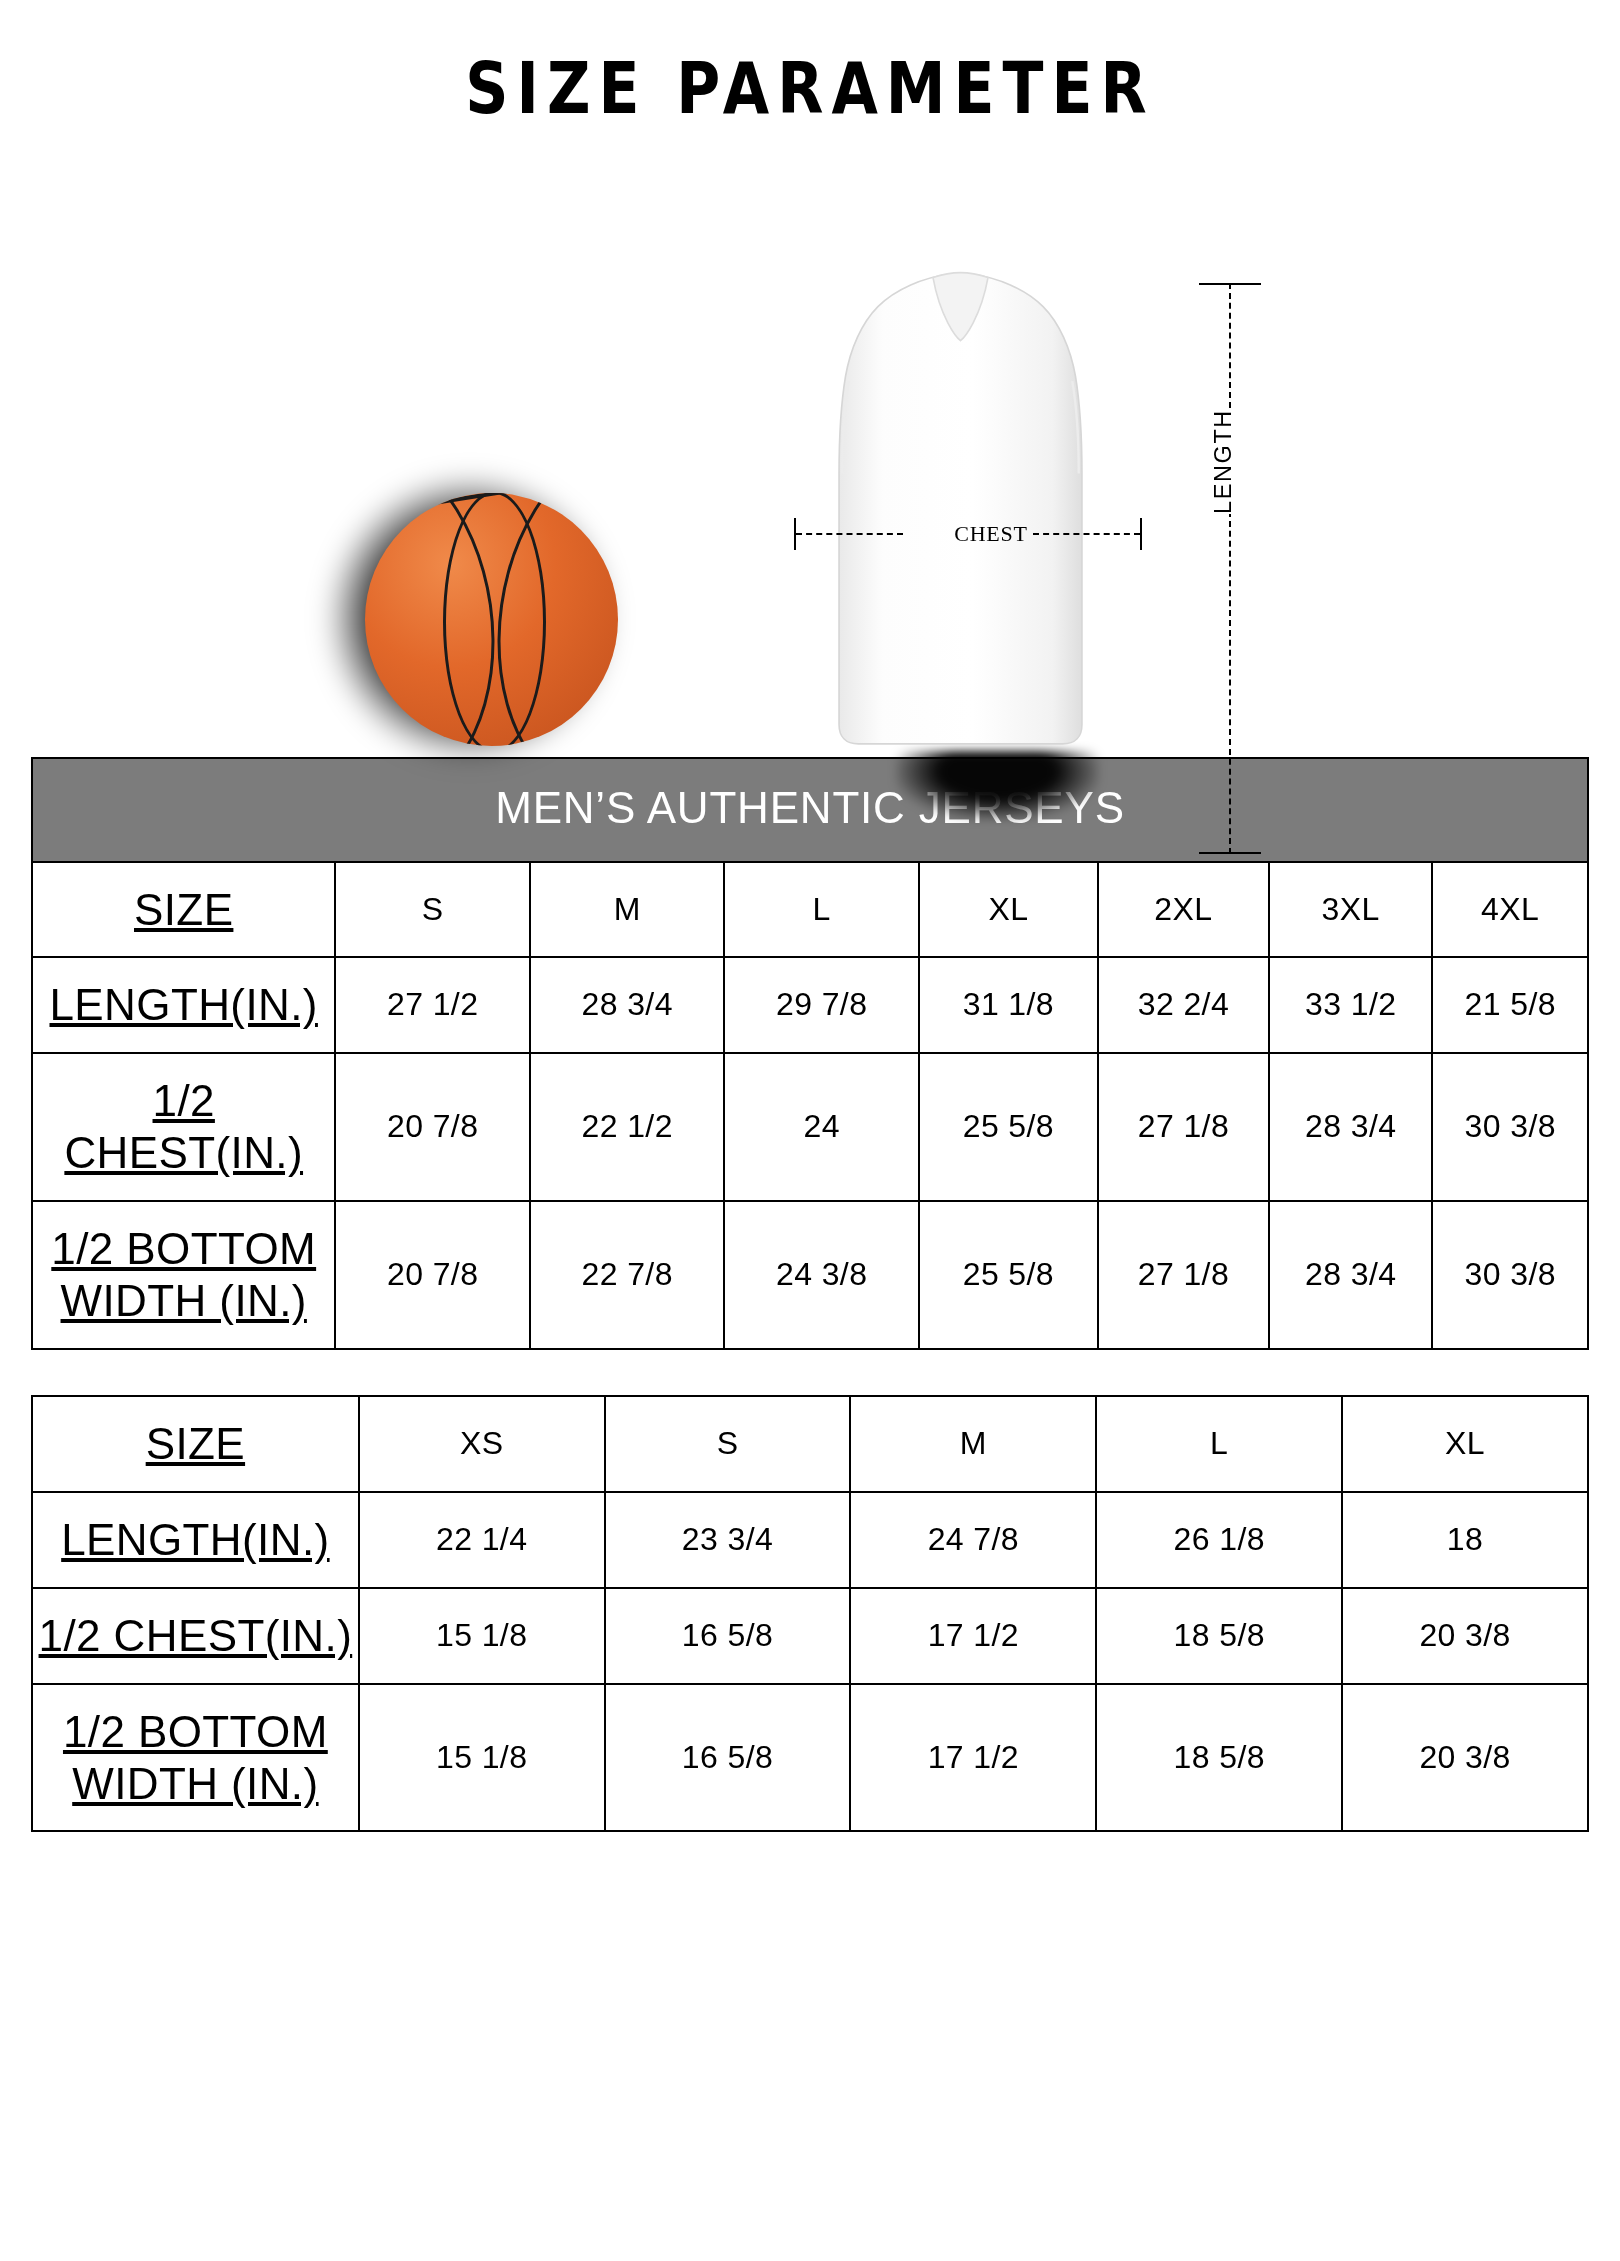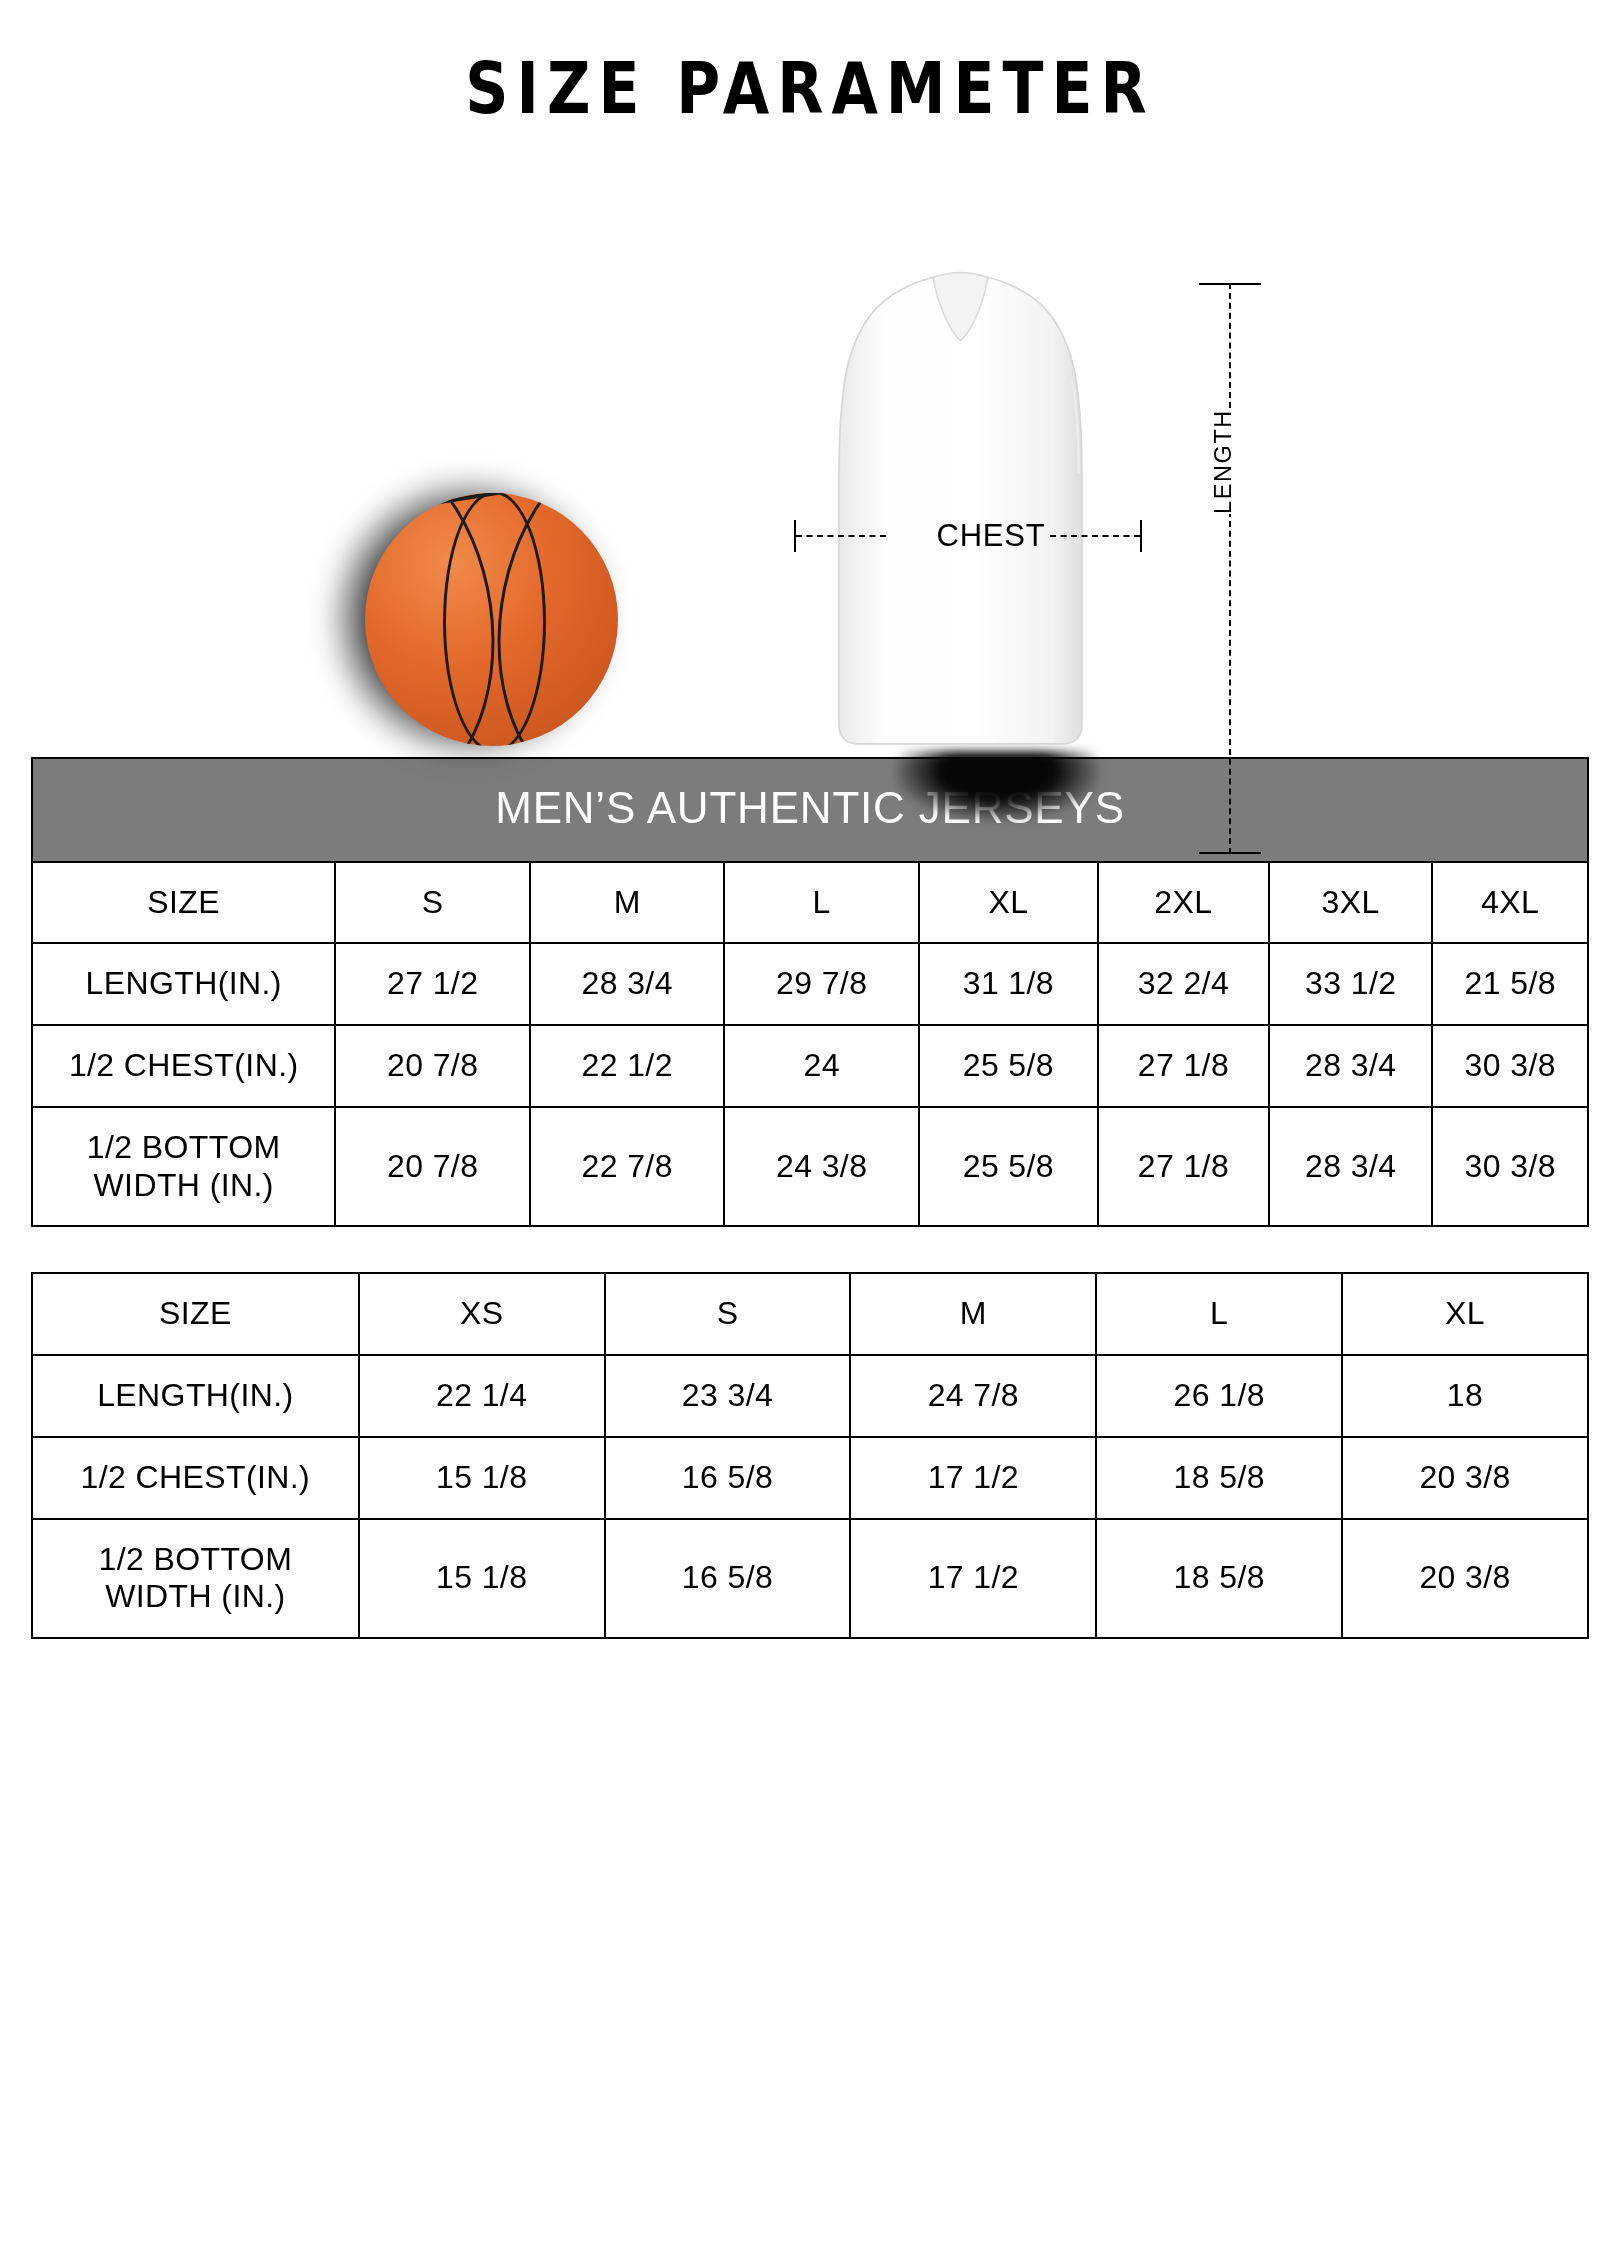--- a/index.html
+++ b/index.html
@@ -145,24 +145,24 @@
   }
   .chest-dim .line {
     flex: 1 1 auto;
     border-top: 2.4px dashed #000;
     height: 0;
   }
   .chest-dim .cap {
     width: 0; height: 32px; border-left: 2.4px solid #000;
   }
   .chest-dim .label {
-    font-size: 31px;
+    font-size: 22px;
     letter-spacing: 0.8px;
     padding: 0 4.9px;
-    font-family: Liberation Sans, sans-serif;
+    font-family: Liberation Serif, serif;
     margin-left: 46px;
   }
 
   
   .length-dim {
     position: absolute;
     left: 1199px;
     top: 166px;
     height: 571px;
     width: 73px;
@@ -220,22 +220,23 @@
   table.size-table td {
     border: 2.4px solid #000;
     text-align: center;
     vertical-align: middle;
     font-size: 32px;
     padding: 21px 3.2px;
     line-height: 1.18;
     letter-spacing: 0.4px;
   }
   table.size-table td.rowhead {
-    font-size: 32px;
+    font-size: 44px;
     letter-spacing: 0.4px;
+    text-decoration: underline;
   }
   .gap { height: 45px; }
   .twoline { white-space: pre-line; }
 </style>
 </head>
 <body>
 
 <div class="page">
 
   <div class="title">SIZE PARAMETER</div>

